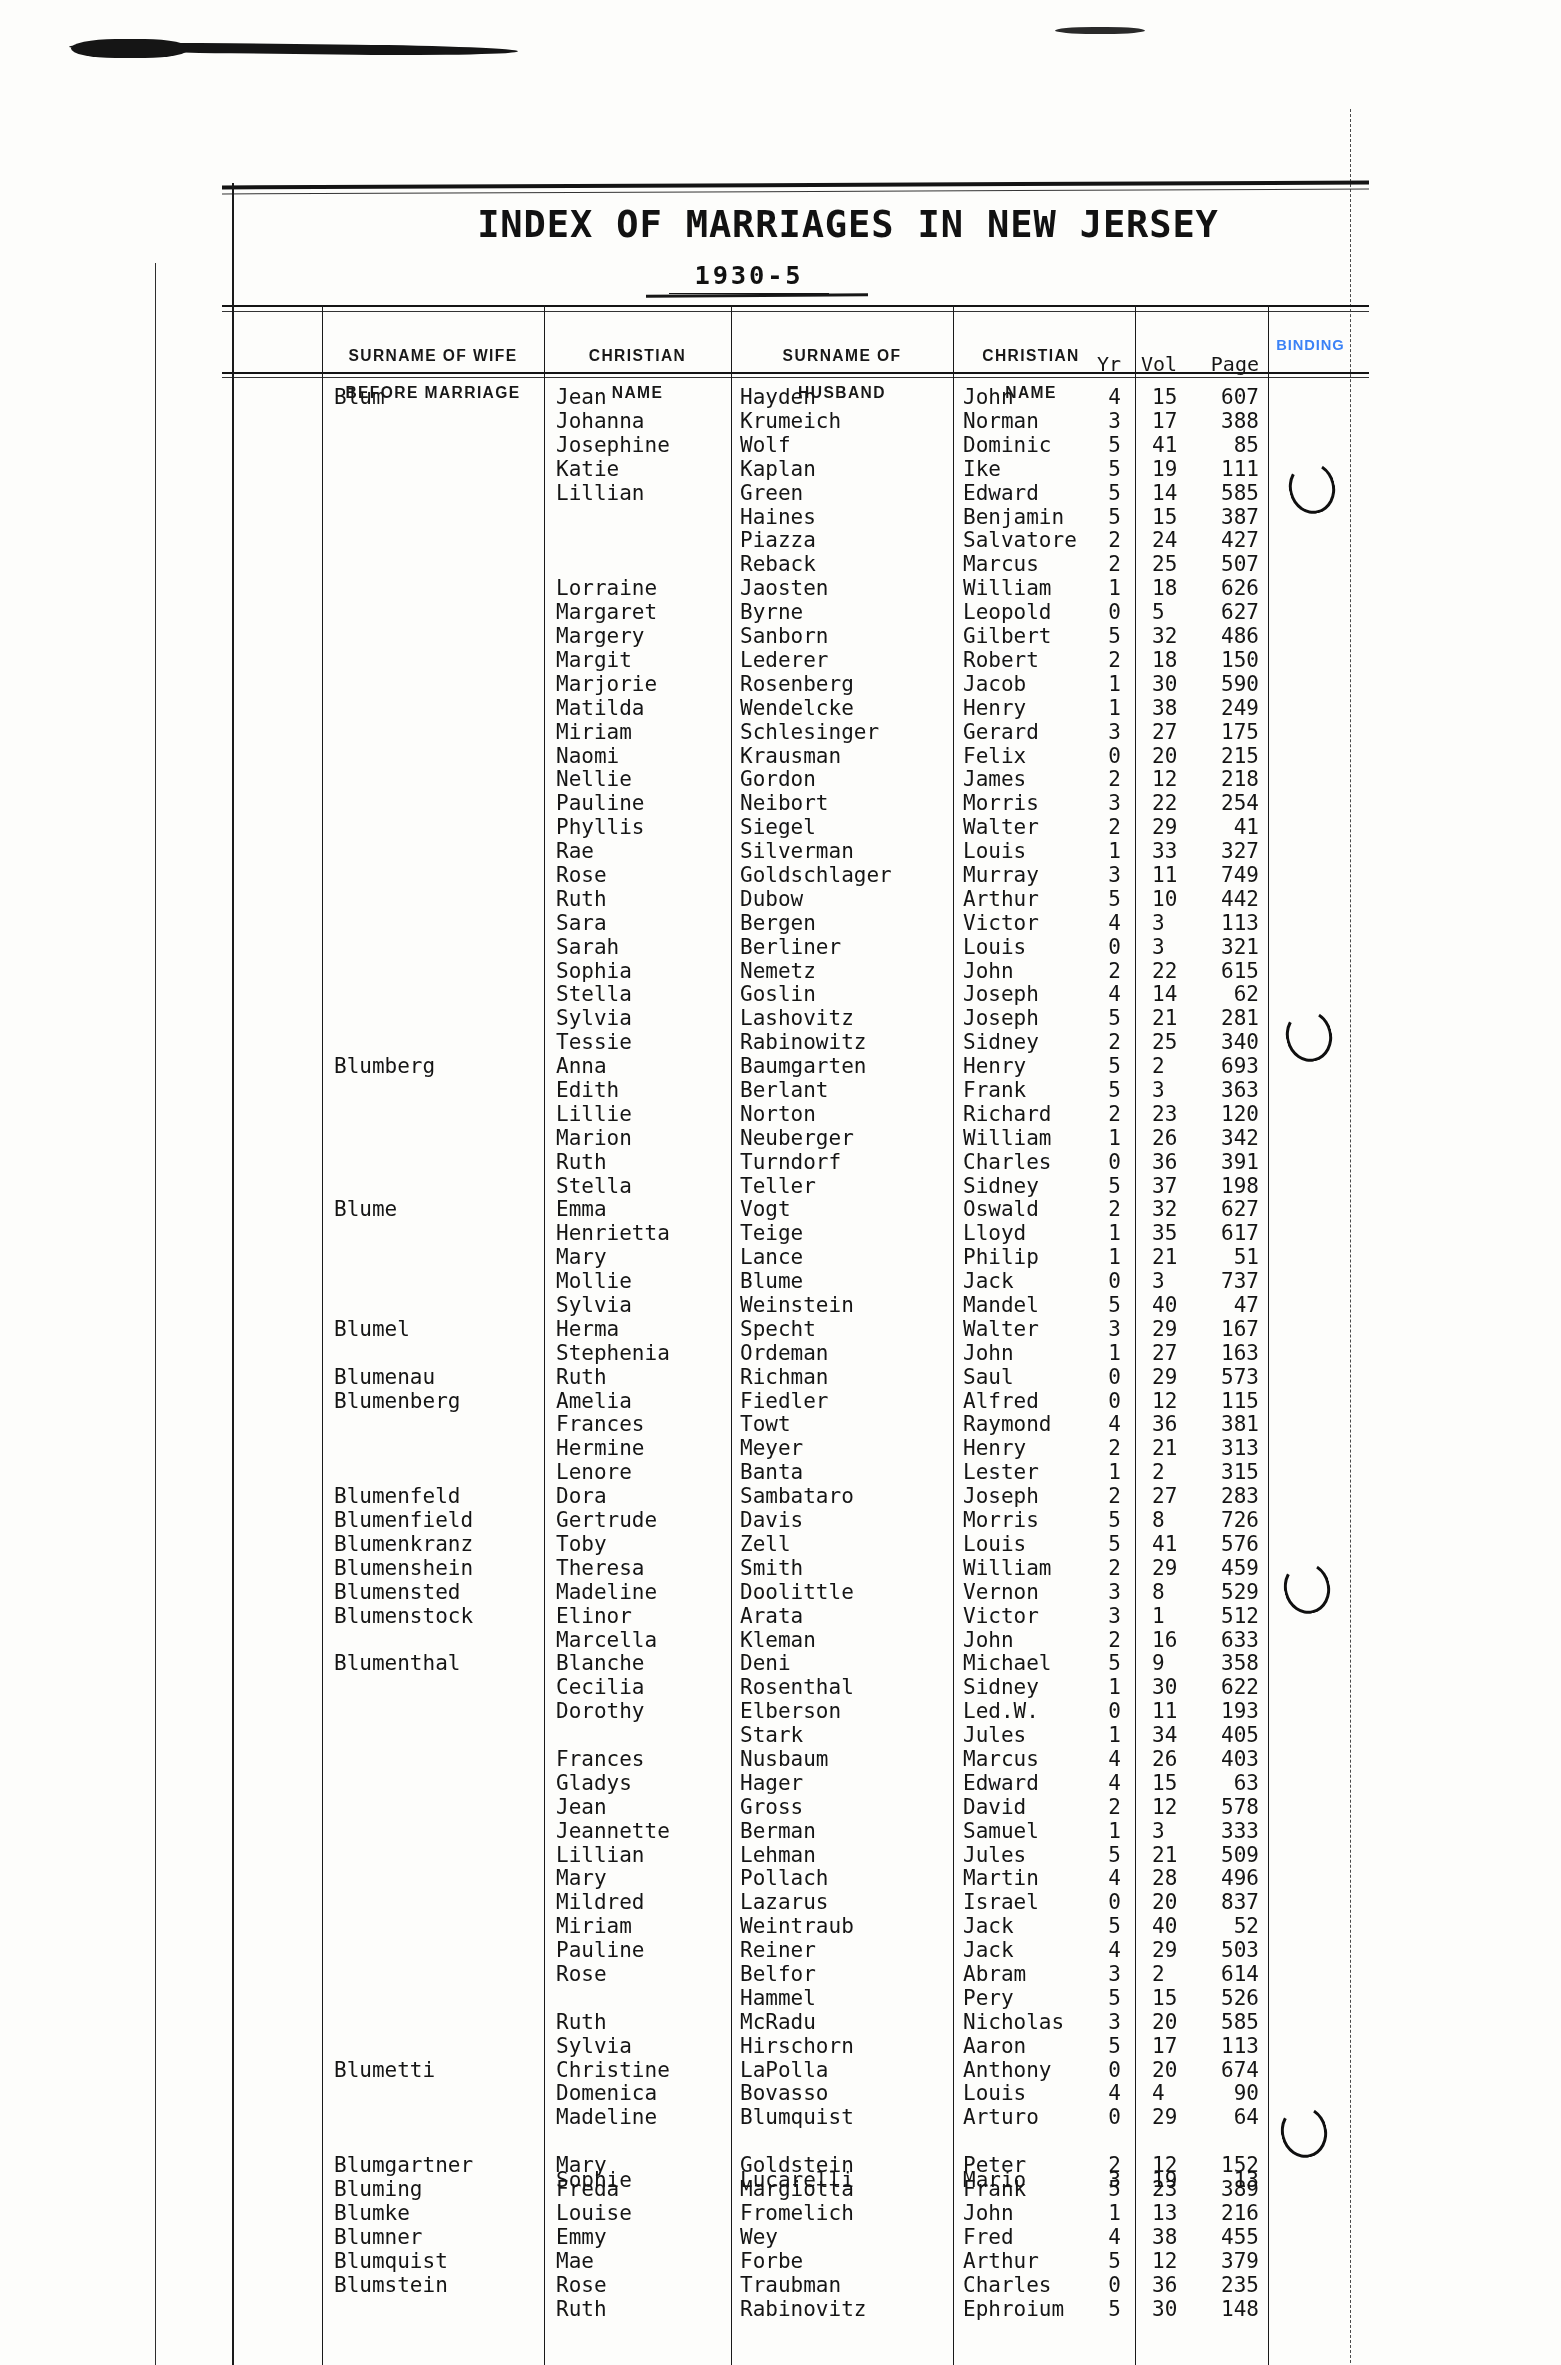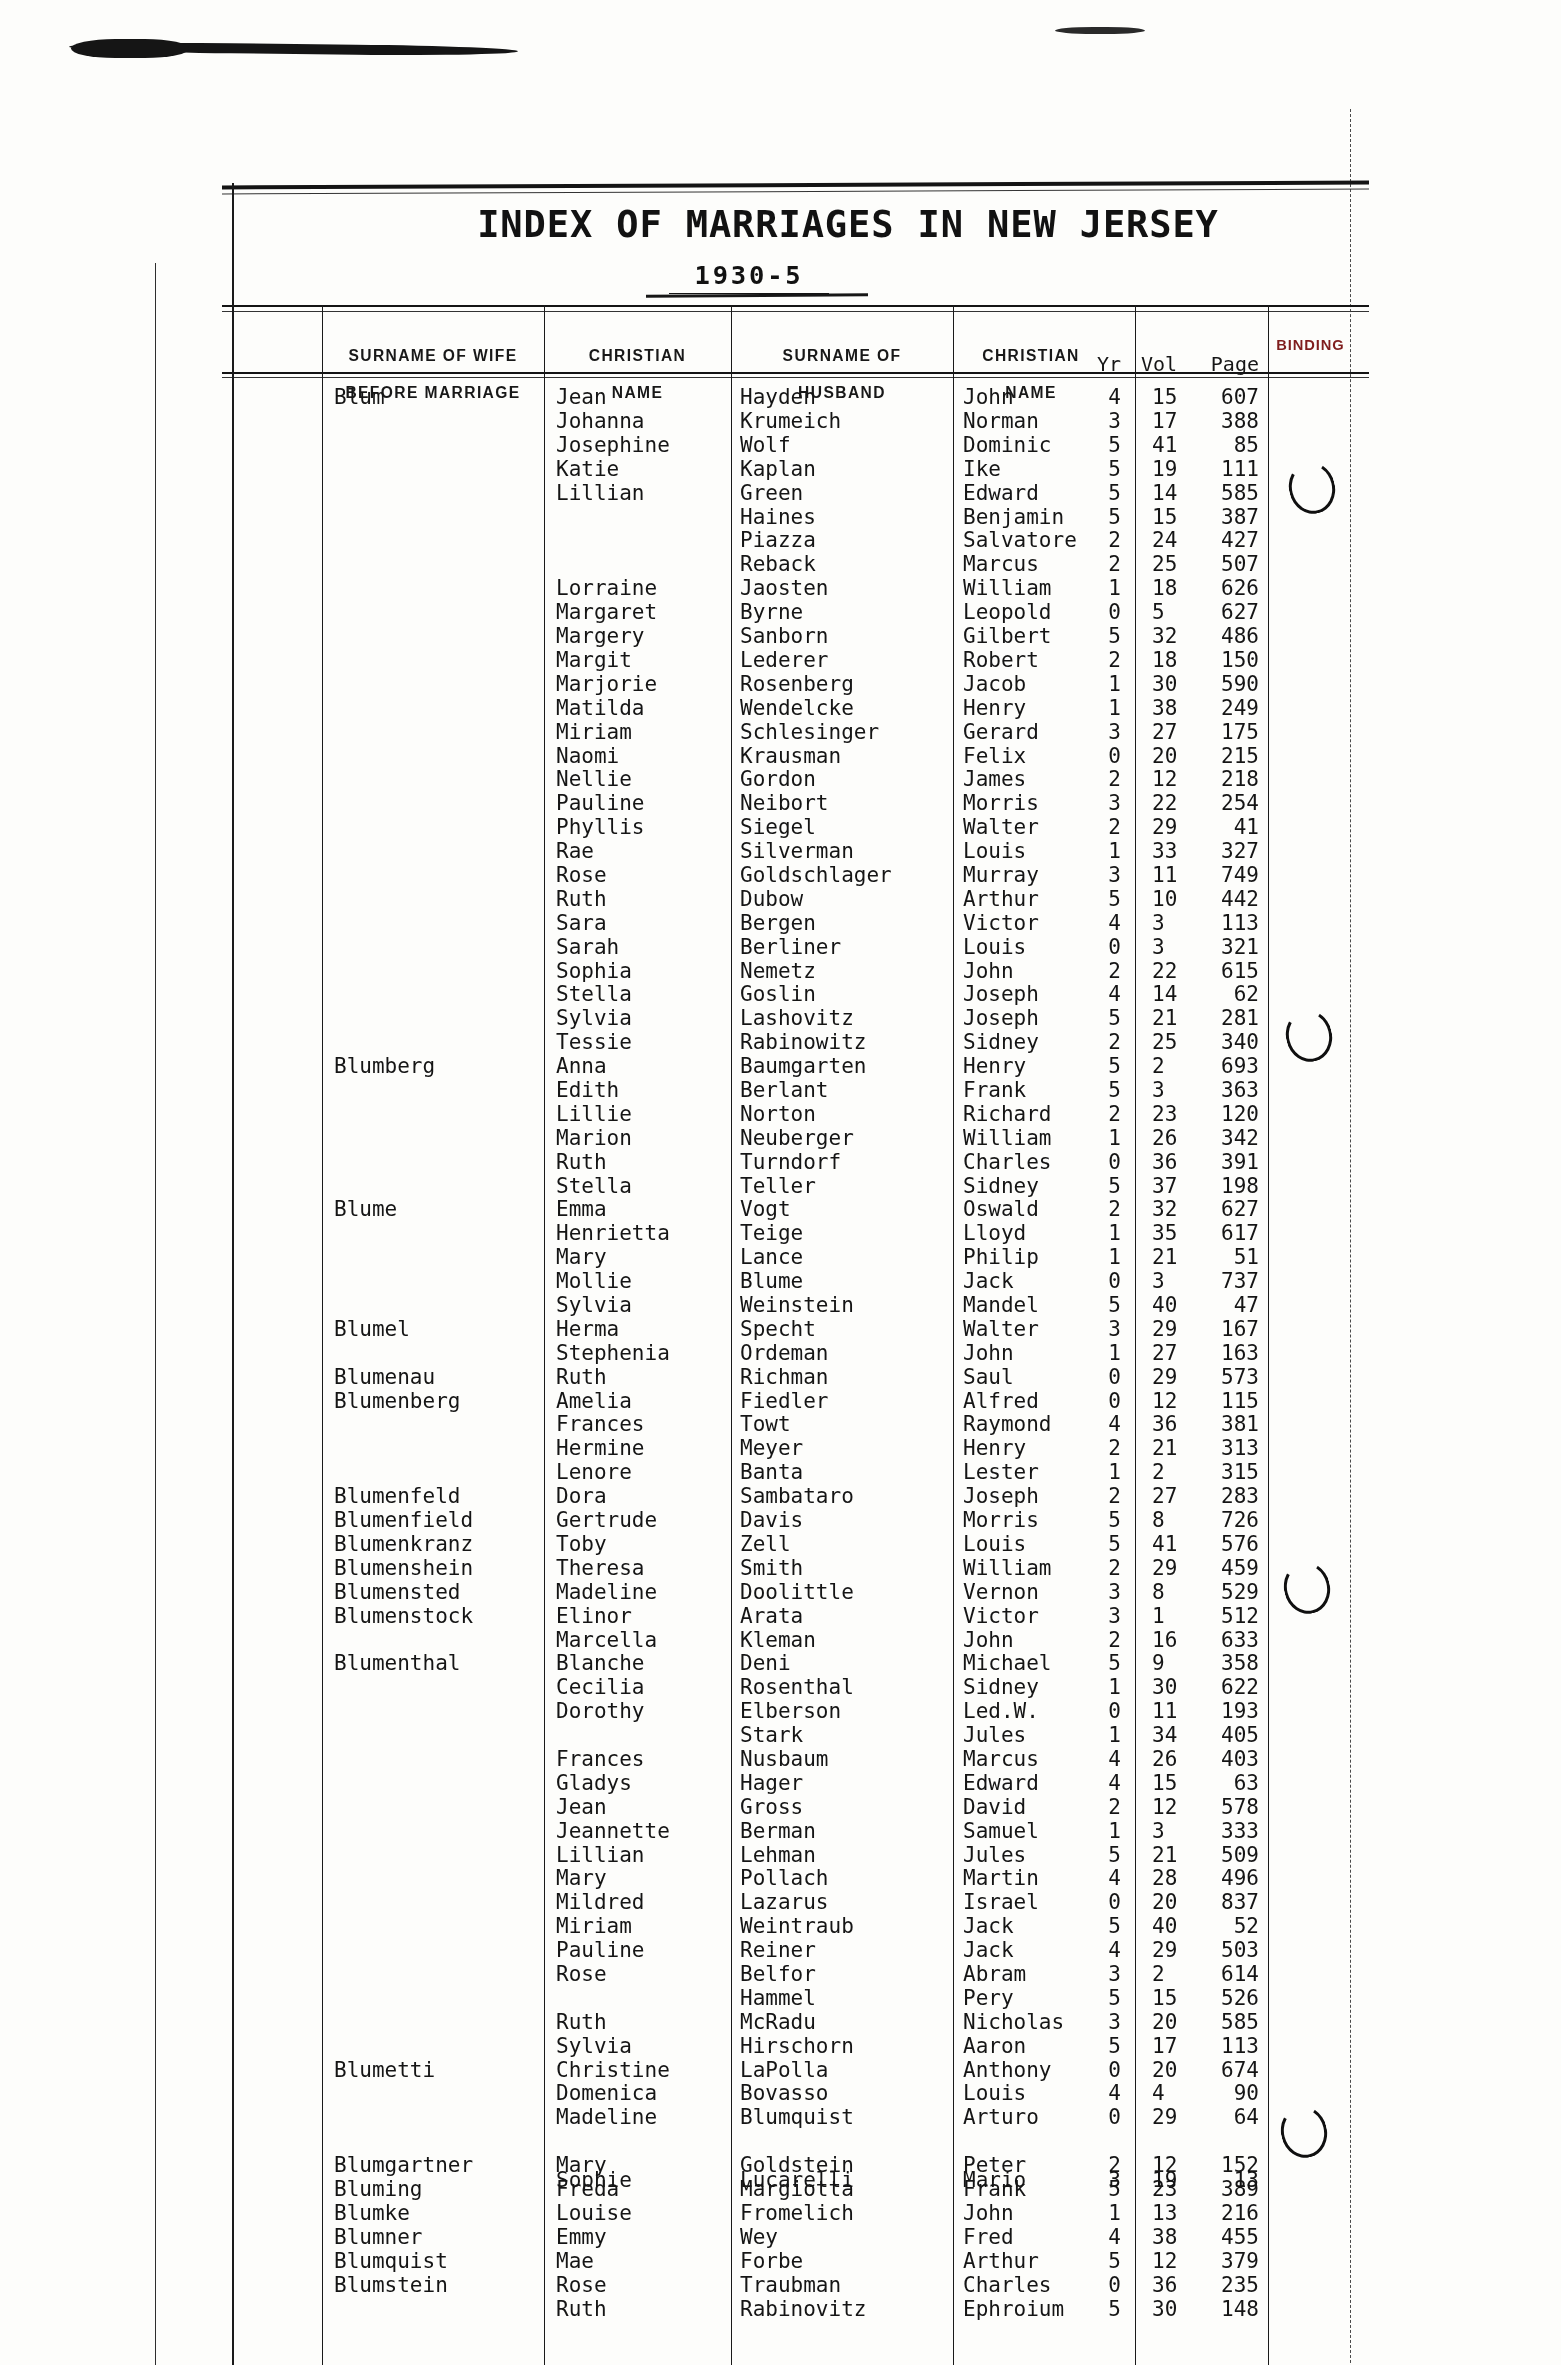--- a/index.html
+++ b/index.html
@@ -33,21 +33,21 @@
     font-size:15.6px;letter-spacing:1.4px;line-height:18.5px;
     text-align:center;color:#181818;white-space:pre-line;
   }
   .hdr-mono{
     position:absolute;top:351px;height:26.5px;line-height:26.5px;
     font-size:20px;color:#161616;
   }
   .hdr-binding{
     position:absolute;left:1268px;top:337px;width:85px;text-align:center;
     font-family:"Liberation Sans", sans-serif;font-weight:bold;
-    font-size:14.7px;letter-spacing:0.9px;color:#7f1d1d;
+    font-size:14.7px;letter-spacing:0.9px;color:#3b82f6;
   }
   
   #rows .row{position:absolute;left:0;width:1561px;height:24px;line-height:24px;
     font-size:21px;color:#151515;white-space:pre;}
   .c{position:absolute;top:0;height:24px;}
   .c-sur {left:334px;}
   .c-wch {left:556px;}
   .c-hsur{left:740px;}
   .c-hch {left:963px;}
   .c-yr  {left:1083px;width:38px;text-align:right;}

